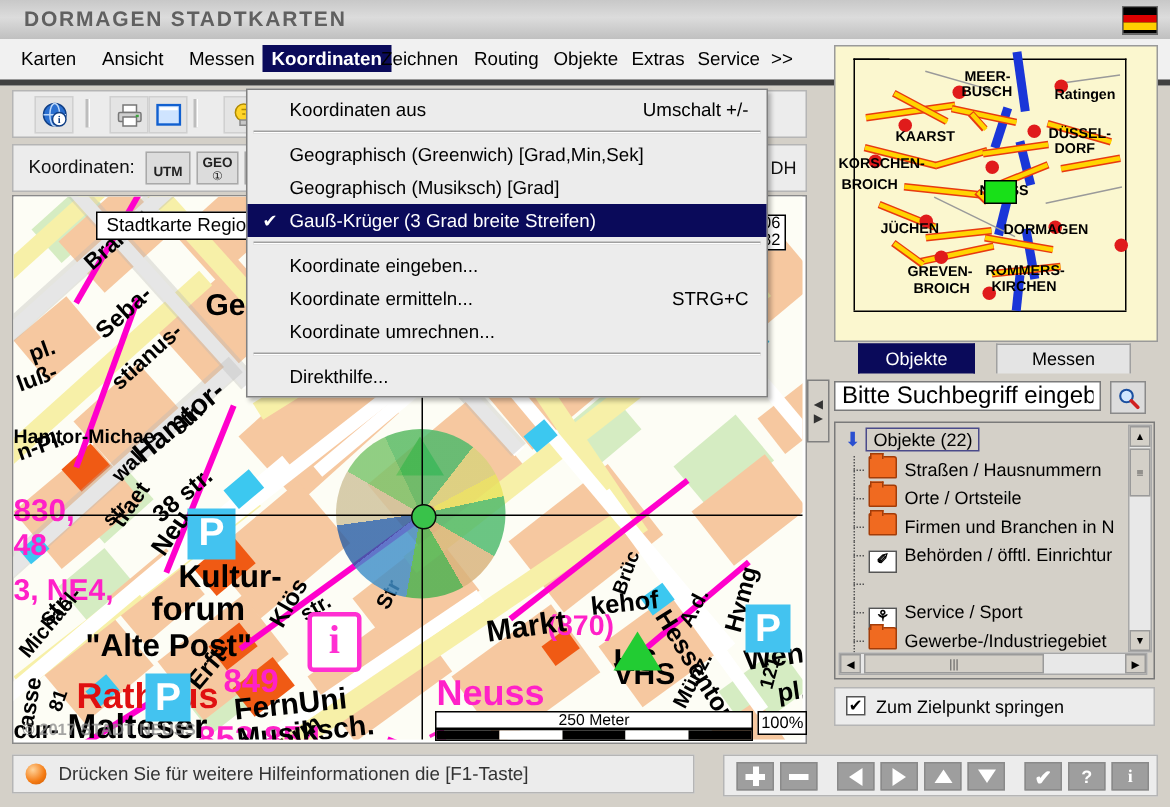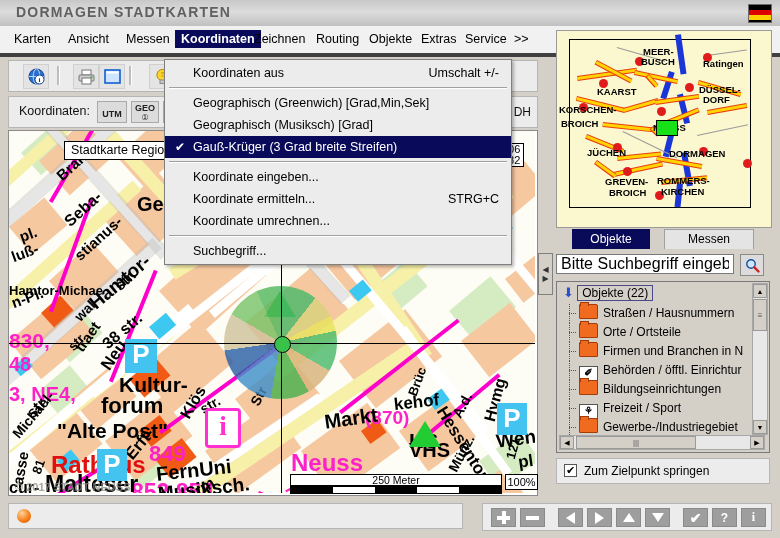--- a/index.html
+++ b/index.html
@@ -514,21 +514,21 @@
       <div class="drow"><span>Koordinaten aus</span><span class="accel">Umschalt +/-</span></div>
       <div class="dsep"></div>
       <div class="drow"><span>Geographisch (Greenwich) [Grad,Min,Sek]</span></div>
       <div class="drow"><span>Geographisch (Musiksch) [Grad]</span></div>
       <div class="drow sel"><span class="chk">✔</span><span>Gauß-Krüger (3 Grad breite Streifen)</span></div>
       <div class="dsep"></div>
       <div class="drow"><span>Koordinate eingeben...</span></div>
       <div class="drow"><span>Koordinate ermitteln...</span><span class="accel">STRG+C</span></div>
       <div class="drow"><span>Koordinate umrechnen...</span></div>
       <div class="dsep"></div>
-      <div class="drow"><span>Suchbegriff...</span></div>
+      <div class="drow"><span>Direkthilfe...</span></div>
     </div>
 
   <div class="overviewbox">
     <div class="ovmap" id="ovmap">
         <div class="ovborder" style="left: 12px; top: 8px; width: 1px; height: 168px; transform: rotate(0deg);"></div>
         <div class="ovborder" style="left: 12px; top: 8px; width: 24px; height: 1px; transform: rotate(0deg);"></div>
         <div class="ovborder" style="left: 12px; top: 176px; width: 182px; height: 1px; transform: rotate(0deg);"></div>
         <div class="ovborder" style="left: 193px; top: 8px; width: 1px; height: 168px; transform: rotate(0deg);"></div>
         <div class="ovborder" style="left: 12px; top: 8px; width: 182px; height: 1px; transform: rotate(0deg);"></div>
         <div class="ovriver" style="left: 118px; top: 4px; width: 6px; height: 40px; transform: rotate(-8deg);"></div>
@@ -645,26 +645,25 @@
           <span class="tnode"><span class="ticon boxicon">✐</span><span>Behörden / öfftl. Einrichtur</span></span>
         </div>
         <div class="trow" style="position: absolute; left: 0px; top: 60px; width: 196px;">
           <span class="dashline"></span>
           <span class="dashtick"></span>
           <span class="tnode"><span class="ticon folder"></span><span>Firmen und Branchen in N</span></span>
         </div>
         <div class="trow" style="position: absolute; left: 0px; top: 98px; width: 196px;">
           <span class="dashline"></span>
           <span class="dashtick"></span>
-          <span class="tnode"><span class="ticon folder"></span><span>Bildungseinrichtungen</span></span>
         </div>
         <div class="trow" style="position: absolute; left: 0px; top: 117px; width: 196px;">
           <span class="dashline"></span>
           <span class="dashtick"></span>
-          <span class="tnode"><span class="ticon boxicon">⚘</span><span>Freizeit / Sport</span></span>
+          <span class="tnode"><span class="ticon boxicon">⚘</span><span>Service / Sport</span></span>
         </div>
         <div class="trow" style="position: absolute; left: 0px; top: 136px; width: 196px;">
           <span class="dashline"></span>
           <span class="dashtick"></span>
           <span class="tnode"><span class="ticon folder"></span><span>Gewerbe-/Industriegebiet</span></span>
         </div>
       </div>
     <div class="vscroll">
       <div class="arrU">▲</div>
       <div class="vthumb">≡</div>
@@ -677,20 +676,21 @@
     </div>
   </div>
 
   <div class="jumprow">
     <div class="cbx">✔</div>
     <div class="jumptxt">Zum Zielpunkt springen</div>
   </div>
 
   <div class="statusbar">
     <div class="statusdot"></div>
+    <div class="statustxt">Drücken Sie für weitere Hilfeinformationen die [F1-Taste]</div>
   </div>
 
   <div class="navbar">
     <div class="nbtn" style="left:8px">
       <span style="position:relative;width:13px;height:13px;display:block;">
         <span class="plus-h" style="top:4.5px;left:0;"></span>
         <span class="plus-v" style="left:4.5px;top:0;"></span>
       </span>
     </div>
     <div class="nbtn" style="left:37px">

